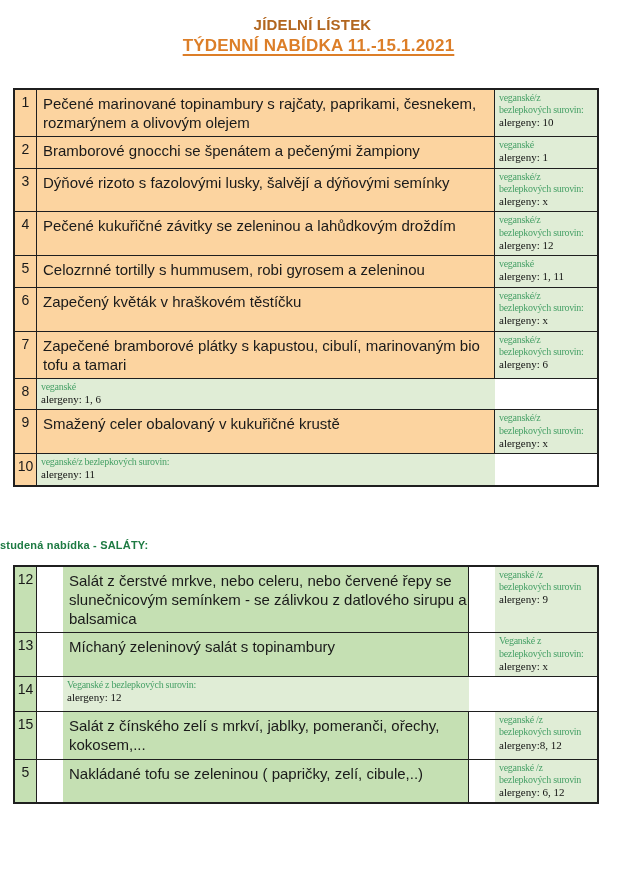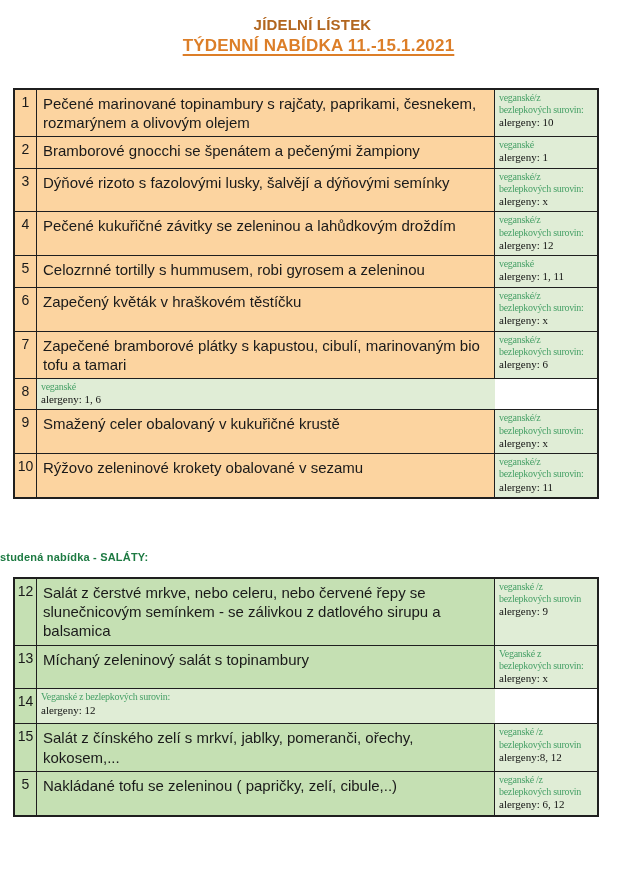--- a/index.html
+++ b/index.html
@@ -31,21 +31,21 @@
     border-right:1px solid var(--border-col);
     text-align:center;font-size:14px;padding-top:4px;
   }
   .dish{
     border-right:1px solid var(--border-col);
     padding:4px 0 4px 6px;font-size:15px;line-height:1.28;
   }
   .hot .num,.hot .dish{background:var(--row-orange);}
   .salads .num,.salads .dish{background:var(--row-green);}
   .hot .row{min-height:27px;}
-  .salads .row{min-height:34px;}
+  .salads .row{min-height:34px;gap:26px;}
   .note{
     background:var(--note-bg);
     padding:2px 3px 3px 4px;
     font-family:"Liberation Serif","DejaVu Serif",serif;
     font-size:10px;line-height:1.22;letter-spacing:-0.3px;
   }
   .tag{color:var(--note-green);display:block;}
   .allergens{color:#121212;display:block;font-size:11px;letter-spacing:0;}
   .section-heading{
     margin-top:52px;margin-bottom:14px;text-align:left;
@@ -138,21 +138,20 @@
     <div class="cell num">9</div>
     <div class="cell dish">Smažený celer obalovaný v kukuřičné krustě</div>
     <div class="cell note">
       <span class="tag">veganské/z bezlepkových surovin:</span>
       <span class="allergens">alergeny: x</span>
     </div>
   </div>
 
   <div class="row">
     <div class="cell num">10</div>
-    <div class="cell dish">Rýžovo zeleninové krokety obalované v sezamu</div>
     <div class="cell note">
       <span class="tag">veganské/z bezlepkových surovin:</span>
       <span class="allergens">alergeny: 11</span>
     </div>
   </div>
 </div>
 
   <div class="section-heading">studená nabídka - SALÁTY:</div>
 
   <div class="menu-table salads" id="salad-table">

